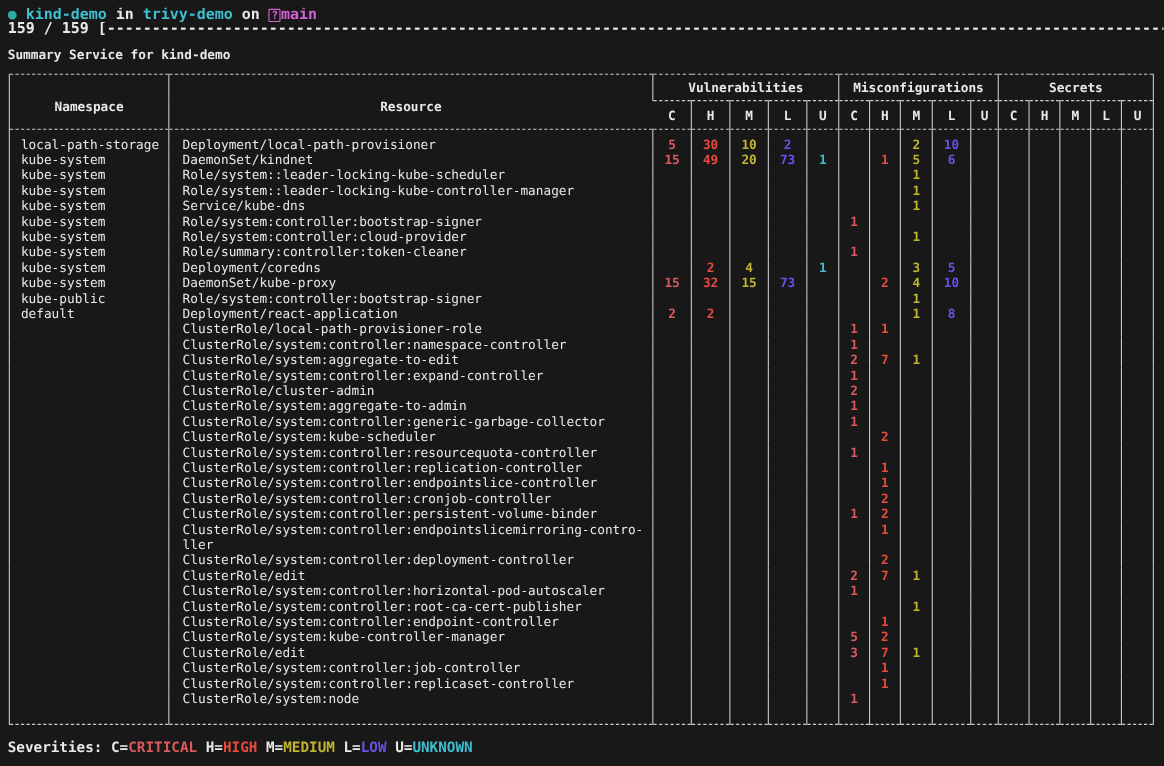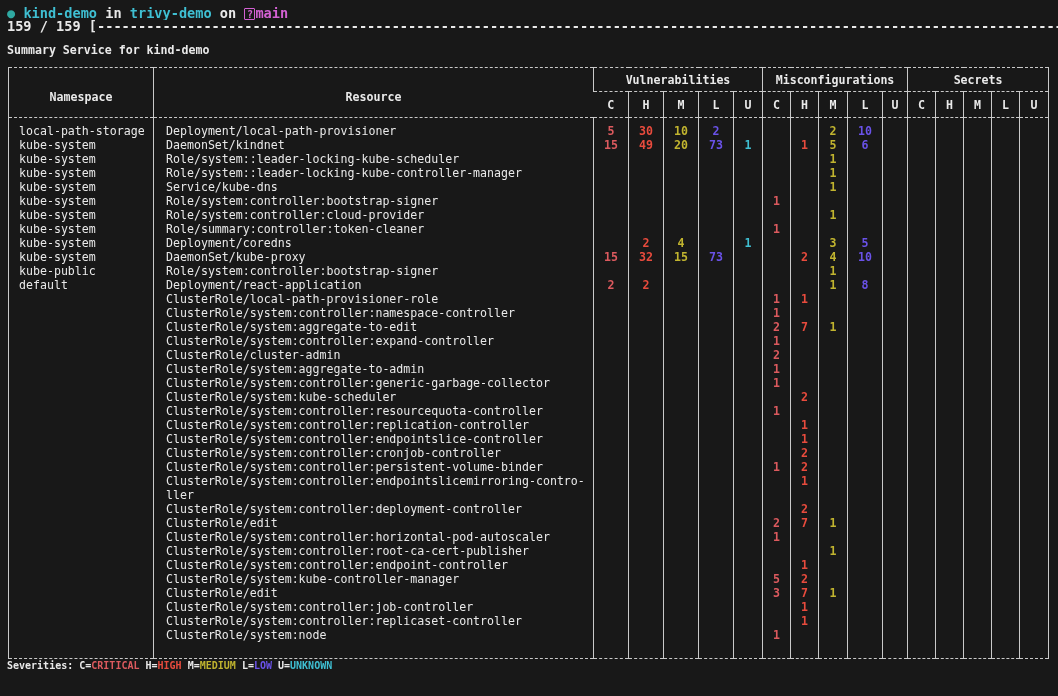--- a/index.html
+++ b/index.html
@@ -48,21 +48,21 @@
   td.res { padding-left:12px; white-space:pre-wrap; }
   td.num { text-align:center; white-space:pre; font-weight:bold; }
   tbody tr:first-child td { padding-top:6px; }
   tbody tr:last-child  td { padding-bottom:16px; }
   .sev-c { color:var(--critical); }
   .sev-h { color:var(--high); }
   .sev-m { color:var(--medium); }
   .sev-l { color:var(--low); }
   .sev-u { color:var(--unknown); }
 
-  .legend { margin-top:1px; font-size:10px; font-weight:bold; white-space:pre; }
+  .legend { margin-top:14px; font-size:13px; font-weight:bold; white-space:pre; }
 </style>
 </head>
 <body>
 
 <div class="terminal">
 
   <div class="tline"><span class="dot">●</span> <span class="cy">kind-demo</span> <span>in</span> <span class="cy">trivy-demo</span> <span>on</span> <span class="branch-box">?</span><span class="mg">main</span></div>
 
 
   <div class="tline"><span>159 / 159</span> <span>[------------------------------------------------------------------------------------------------------------------------</span></div>

